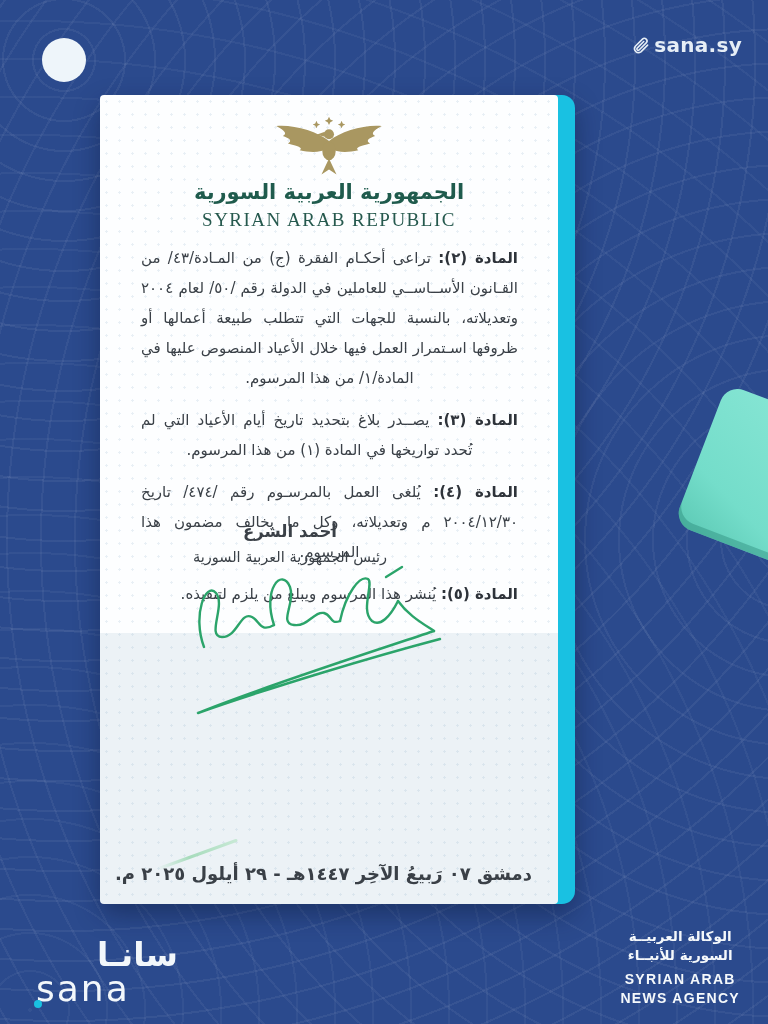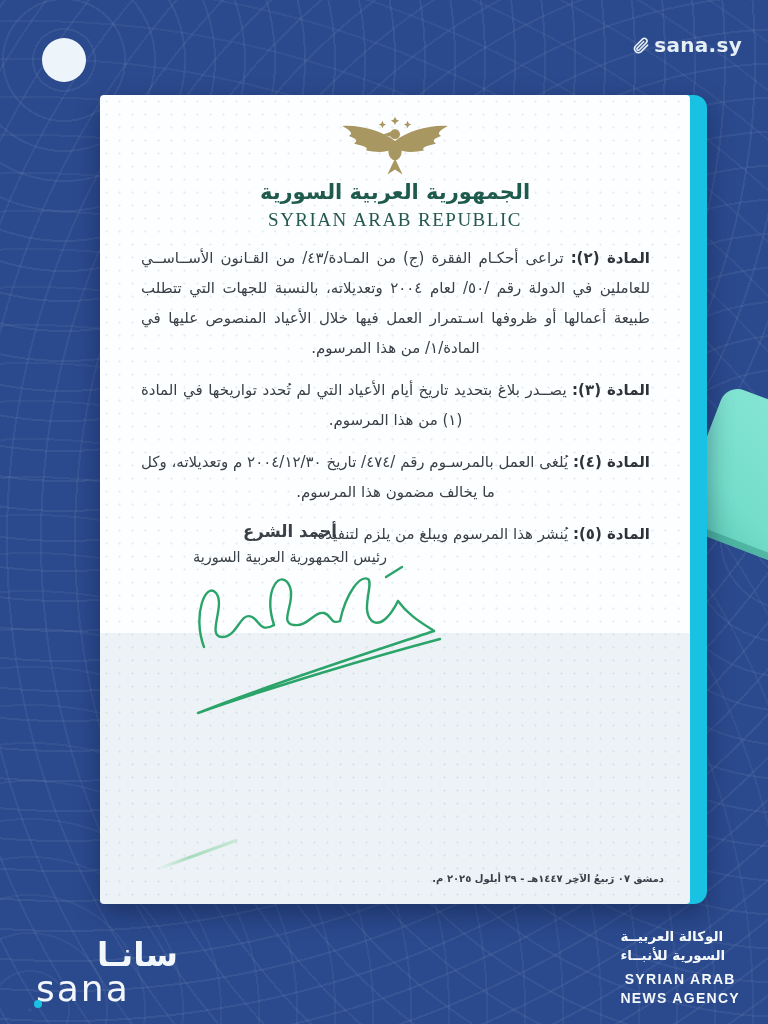--- a/index.html
+++ b/index.html
@@ -28,21 +28,21 @@
   
   .teal-corner{
     position:absolute;right:-58px;top:402px;width:130px;height:150px;z-index:1;
     background:linear-gradient(205deg,#8ae7d6 0%,#74ddca 70%,#5cc9b4 100%);
     border-radius:18px;transform:rotate(21deg);
     box-shadow:inset 0 -7px 0 rgba(30,120,105,.35);
   }
 
   
   .paper{
-    position:absolute;left:100px;top:95px;width:607px;height:809px;z-index:2;
+    position:absolute;left:100px;top:95px;width:475px;height:809px;z-index:2;
     background:#19c1e2;border-radius:13px;
     box-shadow:0 10px 26px rgba(7,18,48,.4);
   }
   .page{
     position:absolute;left:0;top:0;bottom:0;right:17px;border-radius:4px;
     background:
       radial-gradient(rgba(130,165,195,.16) 1px, transparent 1.3px) 0 0/13px 13px,
       linear-gradient(180deg,#fdfeff 0 538px,#ecf2f6 538px 100%);
     overflow:hidden;
   }
@@ -68,37 +68,37 @@
   .signer-name{font-size:16.5px;font-weight:700;line-height:26px;}
   .signer-title{font-size:14.5px;line-height:24px;}
   .signature{position:absolute;left:82px;top:468px;}
   .green-dash{
     position:absolute;left:55px;top:758px;width:85px;height:3px;border-radius:2px;
     background:linear-gradient(90deg,transparent,#9bd8b2 40%,#c2e7d0);
     transform:rotate(-20deg);opacity:.85;
   }
   .date-line{
     position:absolute;right:26px;bottom:20px;direction:rtl;
-    font-size:10px;font-weight:700;color:#3a4047;
+    font-size:18px;font-weight:700;color:#3a4047;
   }
 
   
   .brand{position:absolute;left:36px;bottom:16px;z-index:3;width:150px;color:#f2f7fb;}
   .brand-ar{direction:rtl;padding-right:8px;font-size:33px;font-weight:700;line-height:38px;margin-top:28px;}
   .brand-en{
     position:relative;text-align:left;font-size:36px;font-weight:400;letter-spacing:2px;
     line-height:38px;margin-top:-4px;
   }
   .brand-dot{
     position:absolute;left:-2px;bottom:0;width:8px;height:8px;border-radius:50%;background:#19c2e2;
   }
 
   
   .agency{position:absolute;right:28px;bottom:16px;z-index:3;color:#f4f8fb;}
-  .agency-ar{direction:rtl;text-align:left;font-size:13.5px;font-weight:700;line-height:19px;}
+  .agency-ar{direction:rtl;text-align:center;font-size:13.5px;font-weight:700;line-height:19px;}
   .agency-en{
     font-family:"Liberation Sans", sans-serif;text-align:center;font-size:14px;font-weight:700;
     letter-spacing:1.3px;line-height:19px;margin-top:5px;
   }
 </style>
 </head>
 <body>
 
 <div class="ripples"></div>
 

